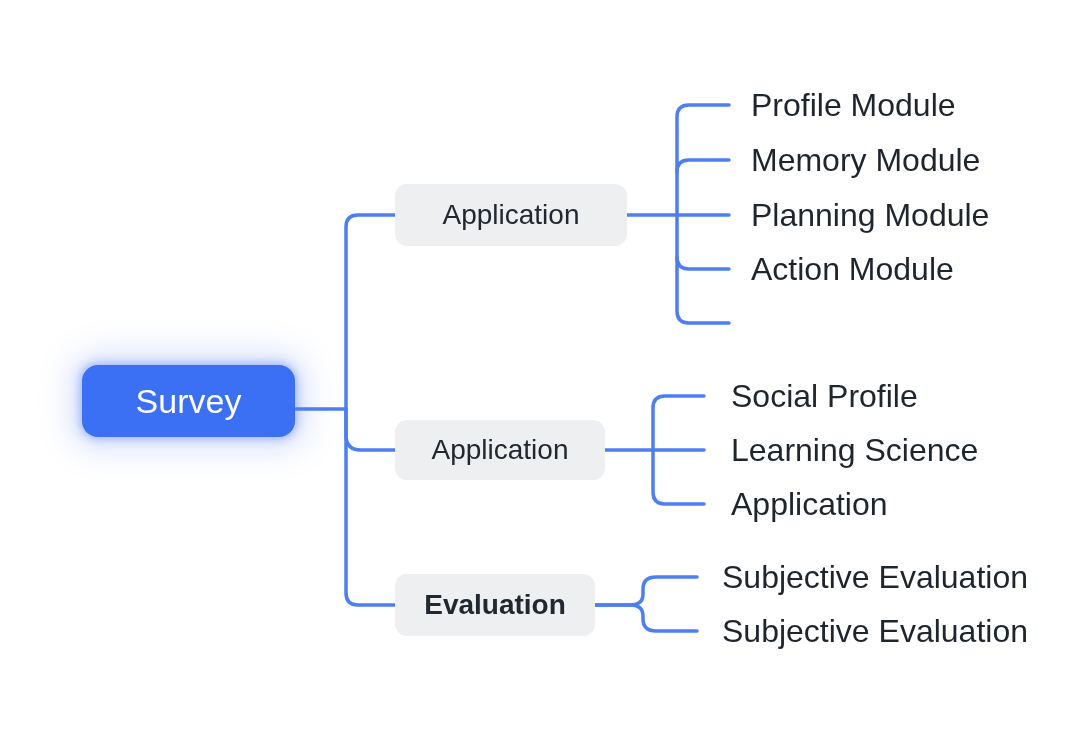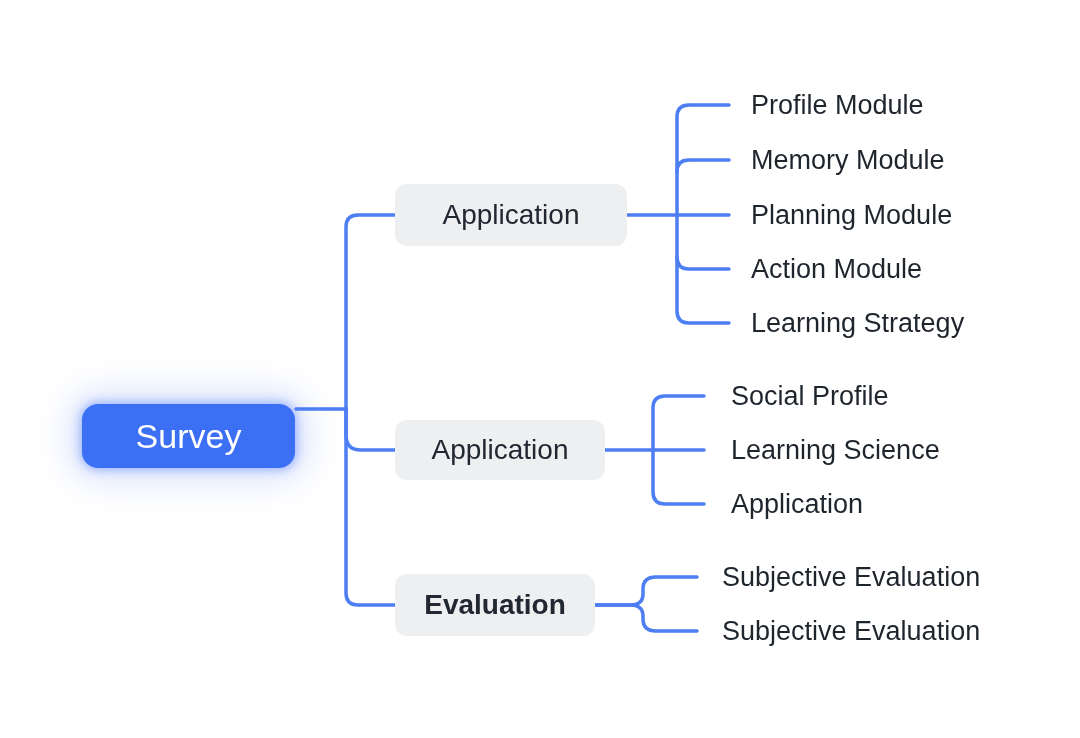--- a/index.html
+++ b/index.html
@@ -25,35 +25,34 @@
     position:absolute;left:0;top:0;width:1080px;height:738px;
   }
   .edges path{
     fill:none;stroke:var(--connector);stroke-width:3.5;stroke-linecap:round;
   }
   .node{
     position:absolute;display:flex;align-items:center;justify-content:center;
     white-space:nowrap;
   }
   .node-root{
-    left:82px;top:365px;width:213px;height:64px;border-radius:16px;
+    left:82px;top:365px;width:213px;height:72px;border-radius:16px;
     background:var(--root-fill);color:var(--root-text);font-size:34px;
     box-shadow:0 0 10px 2px rgba(85,126,247,.50), 0 0 32px 12px rgba(85,126,247,.22);
-    margin-top:39px;
   }
   .node-branch{
     border-radius:12px;background:var(--branch-fill);color:var(--branch-text);
     font-size:28px;
   }
   .node-construction{left:395px;top:184px;width:232px;height:62px;}
   .node-application{left:395px;top:420px;width:210px;height:60px;}
   .node-evaluation{left:395px;top:574px;width:200px;height:62px;font-weight:bold;}
   .leaf{
     position:absolute;transform:translateY(-50%);
-    color:var(--leaf-text);font-size:27px;white-space:nowrap;
+    color:var(--leaf-text);font-size:32px;white-space:nowrap;
   }
 </style>
 </head>
 <body>
 
 <div class="canvas">
 
   <svg class="edges" viewBox="0 0 1080 738" xmlns="http://www.w3.org/2000/svg" aria-hidden="true">
 
     <path d="M 296 409 H 346"></path>
@@ -86,21 +85,20 @@
     <span>Application</span>
   </div>
   <div class="node node-branch node-evaluation">
     <span>Evaluation</span>
   </div>
 
   <div class="leaf" style="left:751px;top:105px">Profile Module</div>
   <div class="leaf" style="left:751px;top:160px">Memory Module</div>
   <div class="leaf" style="left:751px;top:215px">Planning Module</div>
   <div class="leaf" style="left:751px;top:269px">Action Module</div>
-  <div class="leaf" style="left:751px;top:323px">Learning Strategy</div>
 
   <div class="leaf" style="left:731px;top:396px">Social Profile</div>
   <div class="leaf" style="left:731px;top:450px">Learning Science</div>
   <div class="leaf" style="left:731px;top:504px">Application</div>
 
   <div class="leaf" style="left:722px;top:577px">Subjective Evaluation</div>
   <div class="leaf" style="left:722px;top:631px">Subjective Evaluation</div>
 
 </div>
 

